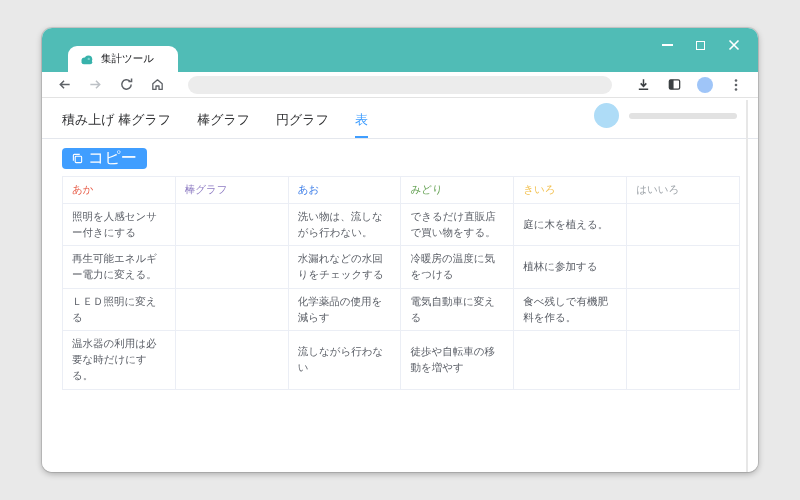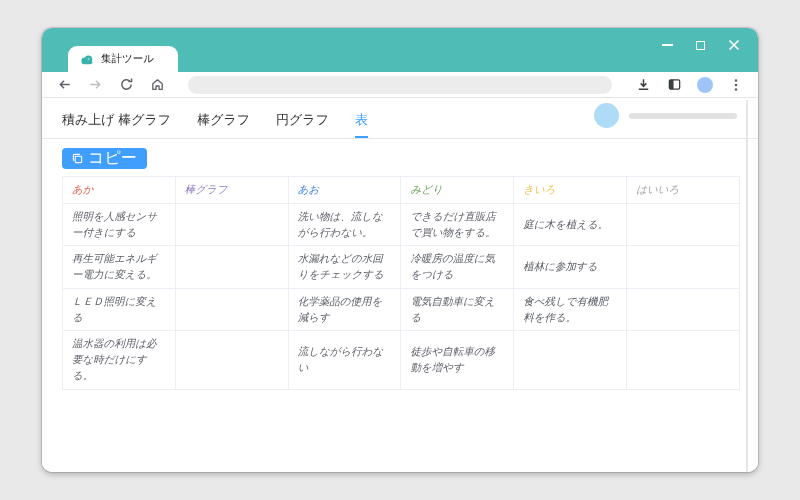--- a/index.html
+++ b/index.html
@@ -36,21 +36,21 @@
   .ptab.active { color:#409eff; border-bottom:2px solid #409eff; }
   .tabs-divider { border-top:1px solid #e4e7ed; }
   .skel { position:absolute; top:5px; right:21px; display:flex; align-items:center; gap:10px; }
   .skel-circle { width:25px; height:25px; border-radius:50%; background:#aedcf7; }
   .skel-bar { width:108px; height:6px; border-radius:3px; background:#e2e2e2; }
 
   .copy-btn { display:inline-flex; align-items:center; gap:5px; margin:9px 0 0 20px;
               height:21px; padding:0 10px; background:#409eff; color:#fff; border:none;
               border-radius:4px; font-size:16px; font-family:inherit; cursor:pointer; }
 
-  .dtable { margin:7px 0 12px 20px; width:678px; border-collapse:collapse; table-layout:fixed;font-style:italic; }
+  .dtable { margin:7px 0 12px 20px; width:678px; border-collapse:collapse; table-layout:fixed; }
   .dtable th, .dtable td { border:1px solid #ebeef5; font-weight:normal; text-align:left;
               padding:5px 9px; font-size:10.5px; line-height:1.5; vertical-align:middle;
               word-break:break-all; }
   .dtable th { height:20px; }
   .dtable td { color:#5a5e66; height:20px; }
 
   .vline { position:absolute; top:2px; bottom:4px; left:704px; width:2px; background:#e7e7e7; }
 </style>
 </head>
 <body>

